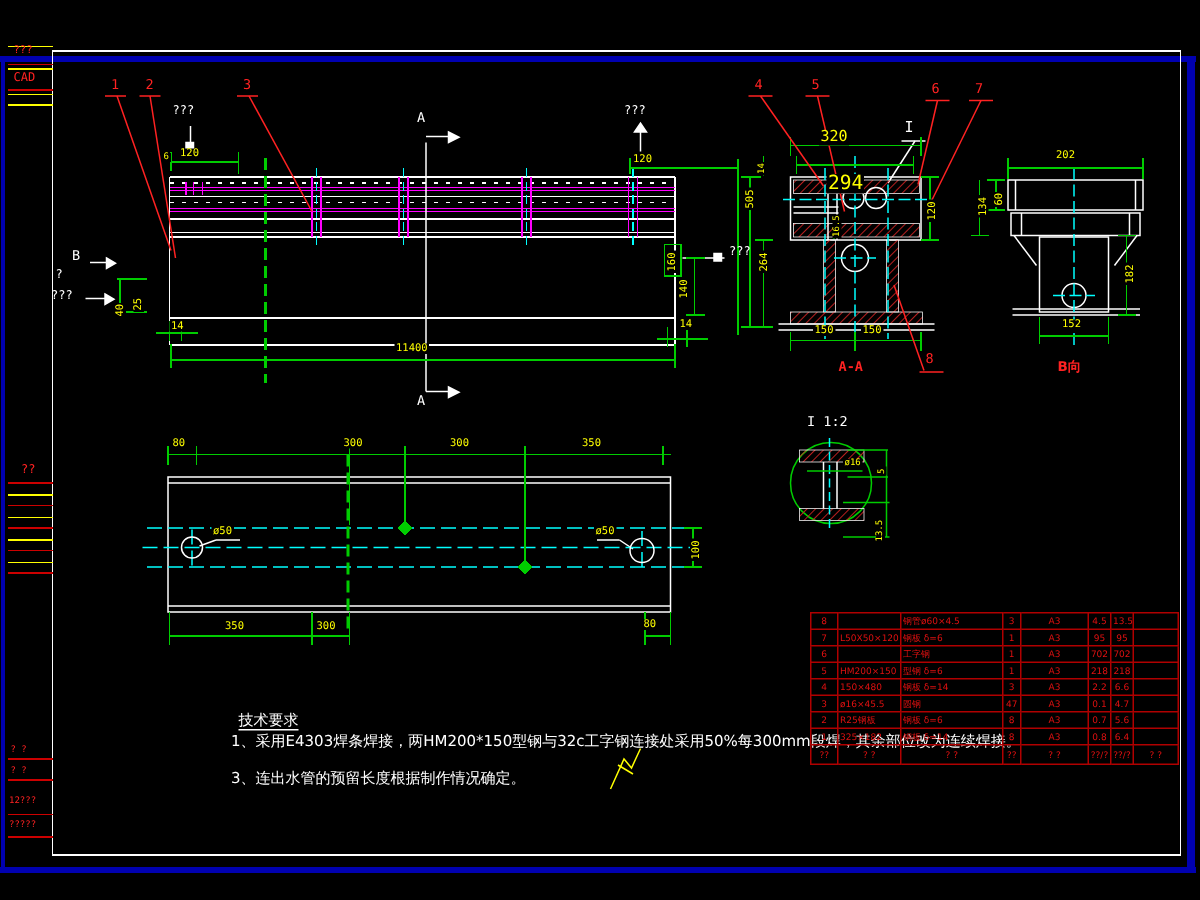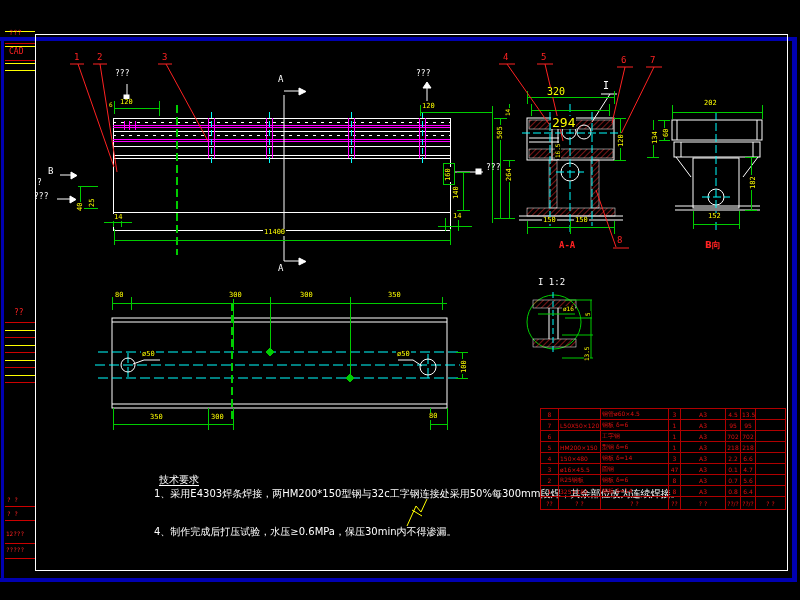--- a/index.html
+++ b/index.html
@@ -376,21 +376,21 @@
 <div class="t y" style="left:387px;top:292px;font-size:7px">350</div>
 <div class="t y" style="left:149px;top:414px;font-size:7px">350</div>
 <div class="t y" style="left:210px;top:414px;font-size:7px">300</div>
 <div class="t y" style="left:428px;top:413px;font-size:7px">80</div>
 <div class="t y rot" style="left:461px;top:374px;font-size:7px">100</div>
 <div class="t y" style="left:141px;top:351px;font-size:7px">ø50</div>
 <div class="t y" style="left:396px;top:351px;font-size:7px">ø50</div>
 
 <div class="notes-line" style="left:159px;top:473px"><span id="notes-title">技术要求</span></div>
 <div class="notes-line" style="left:154px;top:487px">1、采用E4303焊条焊接，两HM200*150型钢与32c工字钢连接处采用50%每300mm段焊，其余部位改为连续焊接。</div>
-<div class="notes-line" style="left:154px;top:525px">4、制作完成后打压试验，水压≥0.6MPa，保压30min内不得渗漏。</div>
+<div class="notes-line" style="left:154px;top:512px">3、连出水管的预留长度根据制作情况确定。</div>
 
 <div id="bom">
 <table>
 <colgroup>
           <col style="width:18px">
           <col style="width:42px">
           <col style="width:68px">
           <col style="width:12px">
           <col style="width:45px">
           <col style="width:15px">

